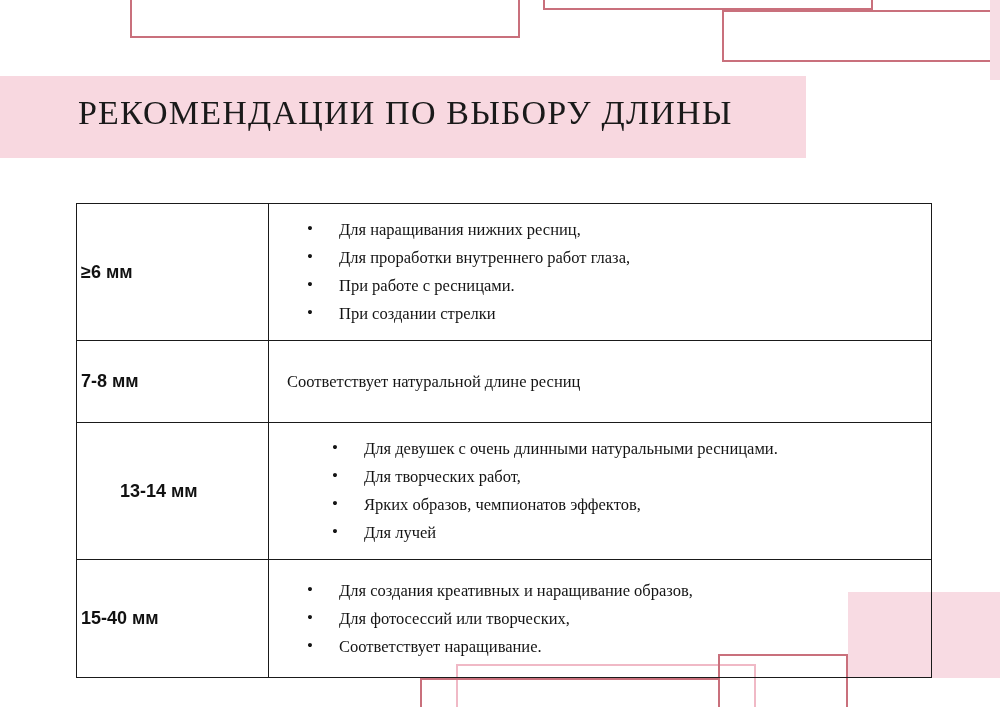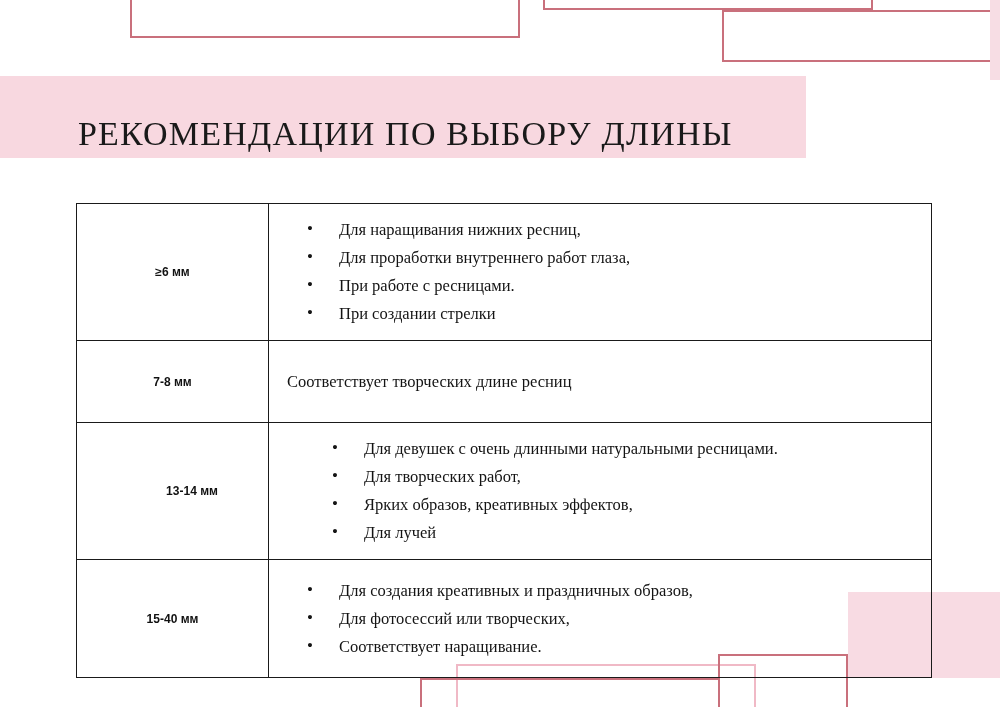--- a/index.html
+++ b/index.html
@@ -101,21 +101,21 @@
     top: 654px;
     width: 130px;
     height: 70px;
     border: 2px solid #c9707c;
   }
 
   
   .title {
     position: absolute;
     left: 78px;
-    top: 112px;
+    top: 91px;
     width: 700px;
     font-family: "Liberation Serif", serif;
     font-size: 34px;
     letter-spacing: 1.2px;
     color: #1a1a1a;
     line-height: 44px;
     white-space: nowrap;
   }
 
   
@@ -129,24 +129,23 @@
     border-collapse: collapse;
     width: 856px;
     table-layout: fixed;
   }
   table.len-table td {
     border: 1.5px solid #1a1a1a;
     vertical-align: middle;
   }
   td.range-cell {
     width: 192px;
-    text-align: center;
     font-family: "Liberation Sans", sans-serif;
     font-weight: bold;
-    font-size: 12px;
+    font-size: 18px;
     color: #111;
     padding: 6px 4px;
   }
   td.desc-cell {
     padding: 12px 14px 12px 18px;
   }
   ul.bullets {
     margin: 0;
     padding: 0 0 0 18px;
     list-style: none;
@@ -210,39 +209,39 @@
               <li>Для наращивания нижних ресниц,</li>
               <li>Для проработки внутреннего работ глаза,</li>
               <li>При работе с ресницами.</li>
               <li>При создании стрелки</li>
             </ul>
           </td>
         </tr>
         <tr class="r2">
           <td class="range-cell">7-8 мм</td>
           <td class="desc-cell">
-            <p class="plain">Соответствует творческих длине ресниц</p>
+            <p class="plain">Соответствует натуральной длине ресниц</p>
           </td>
         </tr>
         <tr class="r3">
           <td class="range-cell">13-14 мм</td>
           <td class="desc-cell">
             <ul class="bullets">
               <li>Для девушек с очень длинными натуральными ресницами.</li>
               <li>Для творческих работ,</li>
-              <li>Ярких образов, креативных эффектов,</li>
+              <li>Ярких образов, чемпионатов эффектов,</li>
               <li>Для лучей</li>
             </ul>
           </td>
         </tr>
         <tr class="r4">
           <td class="range-cell">15-40 мм</td>
           <td class="desc-cell">
             <ul class="bullets">
-              <li>Для создания креативных и праздничных образов,</li>
+              <li>Для создания креативных и наращивание образов,</li>
               <li>Для фотосессий или творческих,</li>
               <li>Соответствует наращивание.</li>
             </ul>
           </td>
         </tr>
       </tbody>
     </table>
   </div>
 
 </div>

